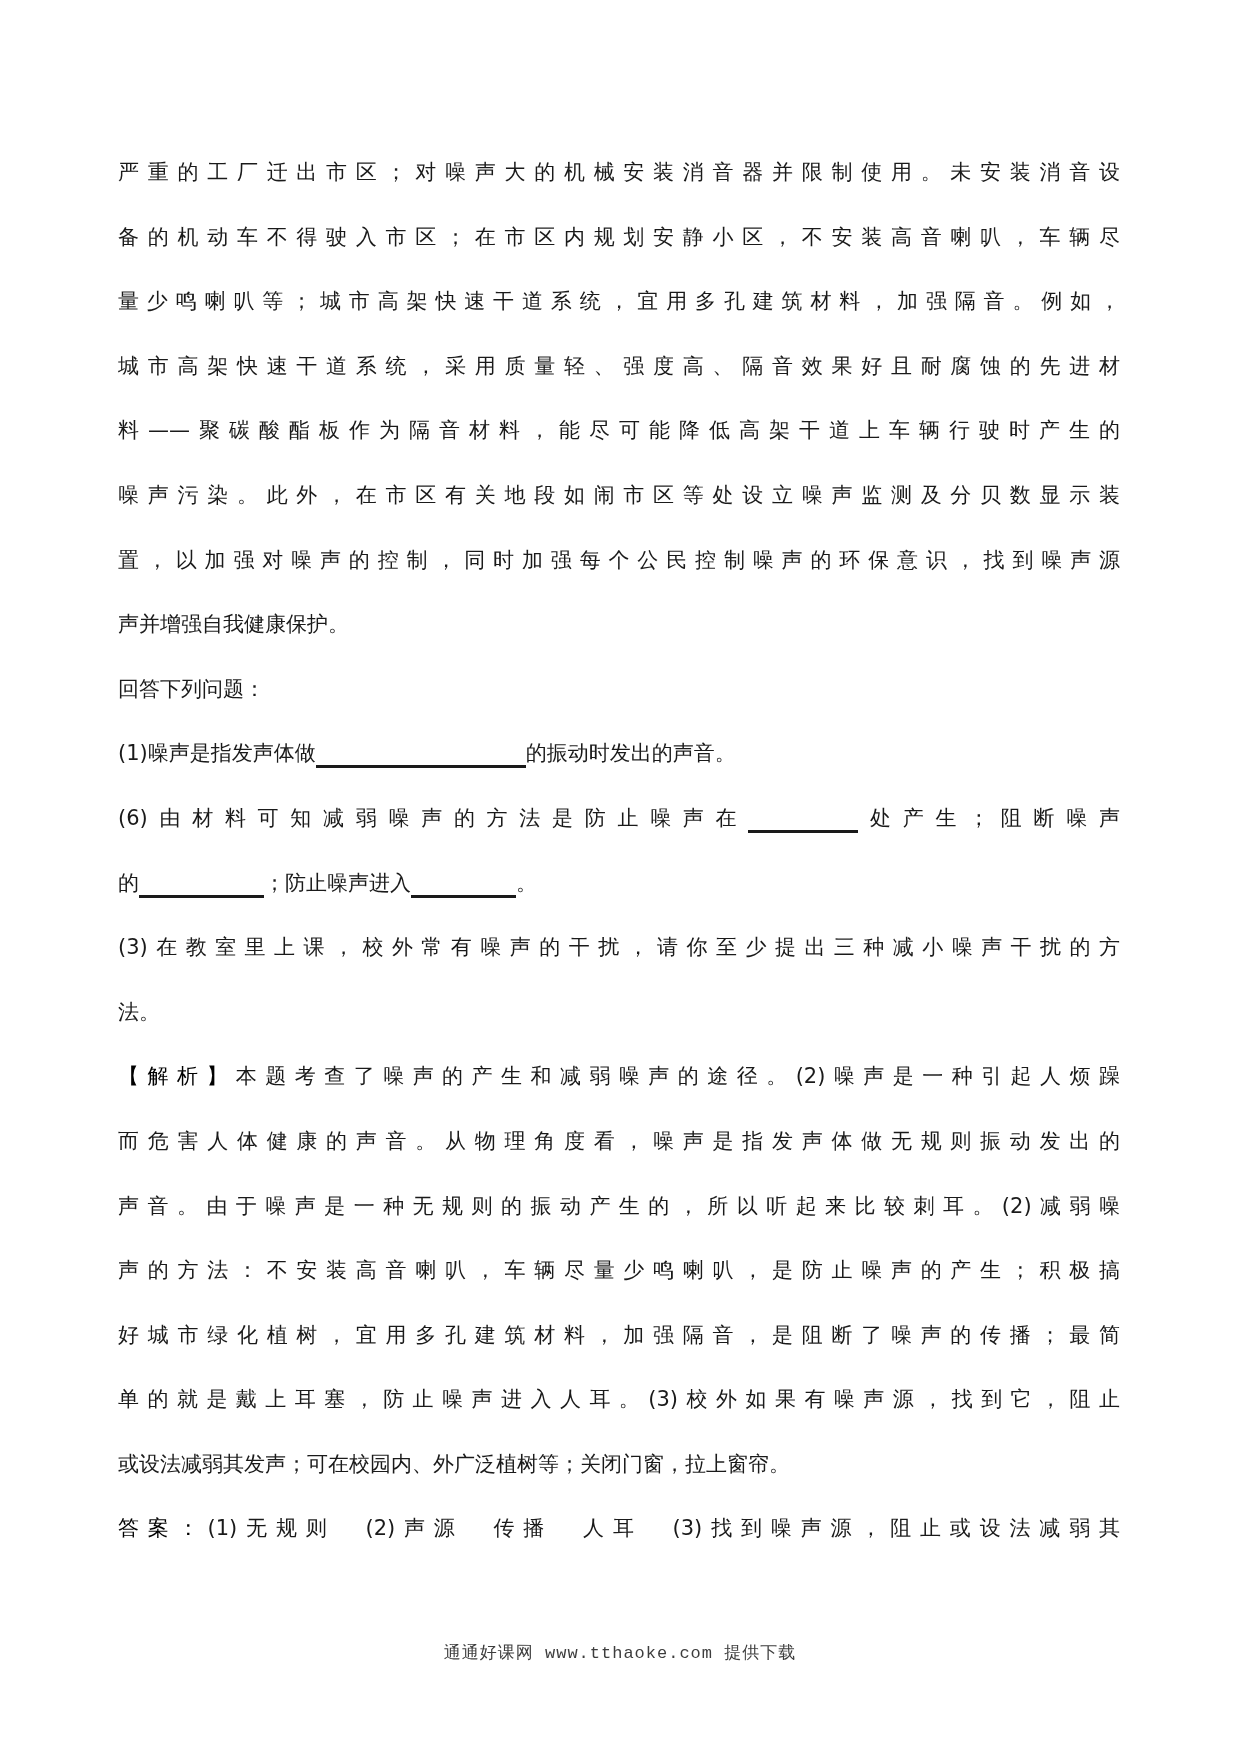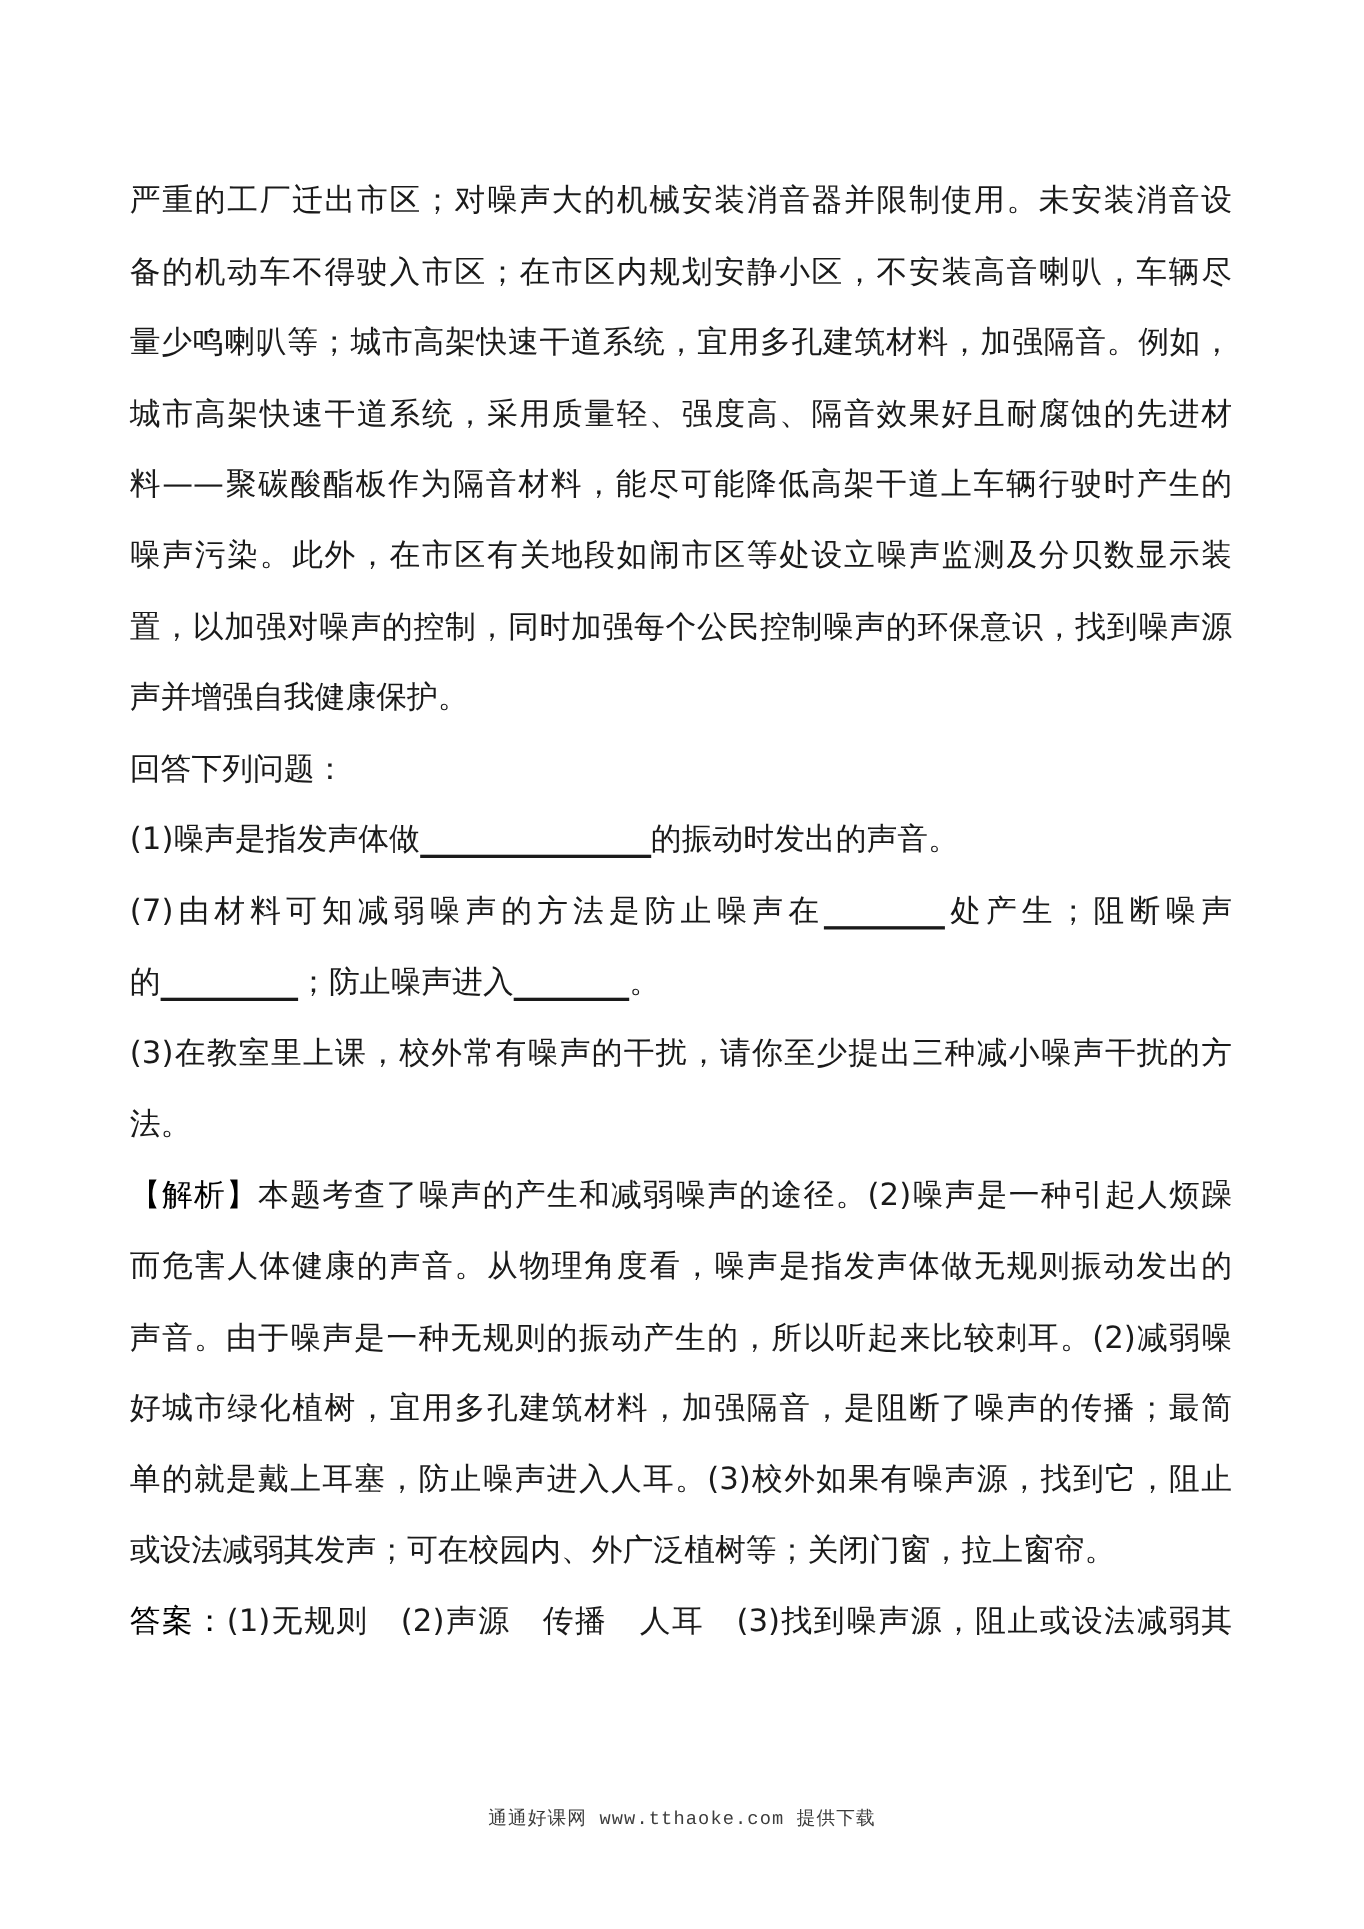--- a/index.html
+++ b/index.html
@@ -9,23 +9,23 @@
     height: 1754px;
     background: #ffffff;
     font-family: "DejaVu Sans", sans-serif;
     color: #1a1a1a;
     overflow: hidden;
     margin: 0 auto;
   }
   .content {
     position: absolute;
     left: 118px;
-    top: 150px;
+    top: 140px;
     width: 1002px;
-    font-size: 28px;
+    font-size: 21px;
     line-height: 64.6px;
   }
   .line { height: 64.6px; white-space: normal; text-align: left; }
   .line.j { text-align: justify; text-align-last: justify; }
   .seg { color: inherit; }
   .seg.red { color: #000000; }
   .blank {
     display: inline-block;
     border-bottom: 3px solid #1a1a1a;
     height: 26px;
@@ -51,26 +51,27 @@
       <div class="line j"><span class="seg">严重的工厂迁出市区；对噪声大的机械安装消音器并限制使用。未安装消音设</span></div>
       <div class="line j"><span class="seg">备的机动车不得驶入市区；在市区内规划安静小区，不安装高音喇叭，车辆尽</span></div>
       <div class="line j"><span class="seg">量少鸣喇叭等；城市高架快速干道系统，宜用多孔建筑材料，加强隔音。例如，</span></div>
       <div class="line j"><span class="seg">城市高架快速干道系统，采用质量轻、强度高、隔音效果好且耐腐蚀的先进材</span></div>
       <div class="line j"><span class="seg">料——聚碳酸酯板作为隔音材料，能尽可能降低高架干道上车辆行驶时产生的</span></div>
       <div class="line j"><span class="seg">噪声污染。此外，在市区有关地段如闹市区等处设立噪声监测及分贝数显示装</span></div>
       <div class="line j"><span class="seg">置，以加强对噪声的控制，同时加强每个公民控制噪声的环保意识，找到噪声源</span></div>
       <div class="line"><span class="seg">声并增强自我健康保护。</span></div>
       <div class="line"><span class="seg">回答下列问题：</span></div>
       <div class="line"><span class="seg">(1)噪声是指发声体做</span><span class="blank" style="width: 210px;"></span><span class="seg">的振动时发出的声音。</span></div>
-      <div class="line j"><span class="seg">(7)由材料可知减弱噪声的方法是防止噪声在</span><span class="blank" style="width: 110px;"></span><span class="seg">处产生；阻断噪声</span></div>
+      <div class="line j"><span class="seg">(6)由材料可知减弱噪声的方法是防止噪声在</span><span class="blank" style="width: 110px;"></span><span class="seg">处产生；阻断噪声</span></div>
       <div class="line"><span class="seg">的</span><span class="blank" style="width: 125px;"></span><span class="seg">；防止噪声进入</span><span class="blank" style="width: 105px;"></span><span class="seg">。</span></div>
       <div class="line j"><span class="seg">(3)在教室里上课，校外常有噪声的干扰，请你至少提出三种减小噪声干扰的方</span></div>
       <div class="line"><span class="seg">法。</span></div>
       <div class="line j"><span class="seg red">【解析】</span><span class="seg">本题考查了噪声的产生和减弱噪声的途径。(2)噪声是一种引起人烦躁</span></div>
       <div class="line j"><span class="seg">而危害人体健康的声音。从物理角度看，噪声是指发声体做无规则振动发出的</span></div>
       <div class="line j"><span class="seg">声音。由于噪声是一种无规则的振动产生的，所以听起来比较刺耳。(2)减弱噪</span></div>
+      <div class="line j"><span class="seg">声的方法：不安装高音喇叭，车辆尽量少鸣喇叭，是防止噪声的产生；积极搞</span></div>
       <div class="line j"><span class="seg">好城市绿化植树，宜用多孔建筑材料，加强隔音，是阻断了噪声的传播；最简</span></div>
       <div class="line j"><span class="seg">单的就是戴上耳塞，防止噪声进入人耳。(3)校外如果有噪声源，找到它，阻止</span></div>
       <div class="line"><span class="seg">或设法减弱其发声；可在校园内、外广泛植树等；关闭门窗，拉上窗帘。</span></div>
       <div class="line j"><span class="seg red">答案：</span><span class="seg">(1)无规则　(2)声源　传播　人耳　(3)找到噪声源，阻止或设法减弱其</span></div>
     </div>
   <div class="footer">通通好课网  www.tthaoke.com  提供下载</div>
 </div>
 
 </body></html>

